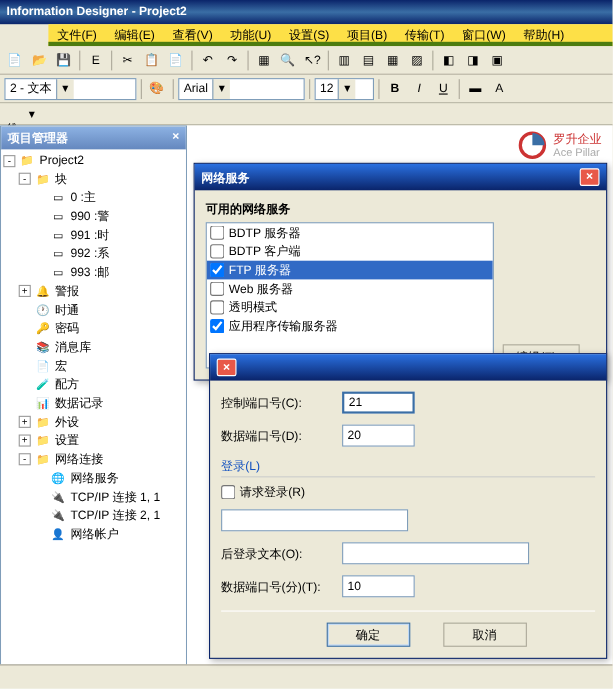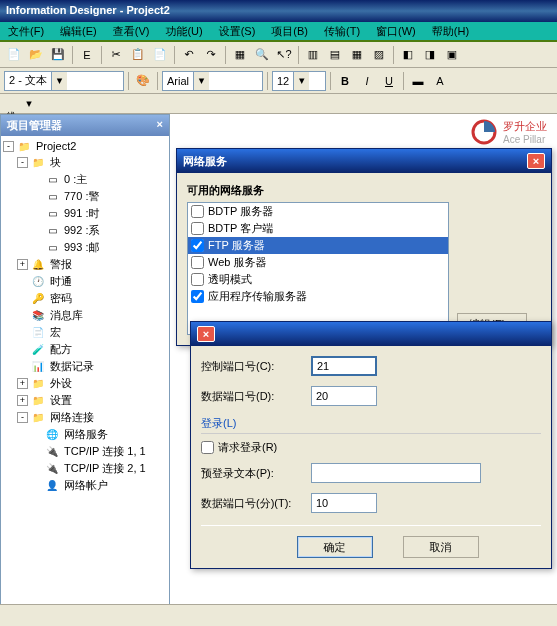--- a/index.html
+++ b/index.html
@@ -1,19 +1,19 @@
 <!DOCTYPE html>
 <html><head>
 <meta charset="utf-8">
 <style>
 * { box-sizing: border-box; margin: 0; padding: 0; font-family: "Microsoft YaHei", "SimSun", Tahoma, sans-serif; font-size: 11px; }
 body { background: #ece9d8; width: 557px; height: 626px; overflow: hidden; position: relative; }
 
 .titlebar { background: linear-gradient(to bottom, #0a246a, #3a6ea5 50%, #0a246a); color: #fff; height: 22px; padding: 3px 6px; font-weight: bold; font-size: 12px; }
-.menubar { background: #14b8a6; display: flex; height: 20px; border-bottom: 2px solid #4d7c0f; }
+.menubar { background: #fde047; display: flex; height: 20px; border-bottom: 4px solid #4d7c0f; margin-left: 44px; }
 .menubar span { padding: 2px 8px; }
 
 .toolbar { background: #ece9d8; display: flex; align-items: center; height: 26px; border-bottom: 1px solid #aca899; padding: 0 4px; gap: 2px; }
 .toolbar .btn { width: 20px; height: 20px; display: inline-flex; align-items: center; justify-content: center; border: 1px solid transparent; cursor: pointer; }
 .toolbar .sep { width: 1px; height: 18px; background: #aca899; margin: 0 2px; }
 
 .combo { display: inline-flex; align-items: center; border: 1px solid #7f9db9; background: #fff; height: 20px; }
 .combo span { padding: 0 4px; }
 .combo .arrow { width: 16px; height: 18px; background: #ece9d8; border-left: 1px solid #7f9db9; display: flex; align-items: center; justify-content: center; }
 
@@ -114,21 +114,21 @@
 </div>
 
 <div class="toolbar">
   <div class="combo" style="width:120px">
     <span>2 - 文本</span>
     <span class="arrow">▾</span>
   </div>
   <span class="sep"></span>
   <span class="btn">🎨</span>
   <span class="sep"></span>
-  <div class="combo" style="width:101px">
+  <div class="combo" style="width:115px">
     <span>Arial</span>
     <span class="arrow">▾</span>
   </div>
   <span class="sep"></span>
   <div class="combo" style="width:54px">
     <span>12</span>
     <span class="arrow">▾</span>
   </div>
   <span class="sep"></span>
   <span class="btn bold-btn">B</span>
@@ -162,21 +162,21 @@
           <span class="label">块</span>
         </div>
         <div class="tree-node indent-2">
           <span style="width:13px;display:inline-block"></span>
           <span class="icon">▭</span>
           <span class="label">0 :主</span>
         </div>
         <div class="tree-node indent-2">
           <span style="width:13px;display:inline-block"></span>
           <span class="icon">▭</span>
-          <span class="label">770 :警</span>
+          <span class="label">990 :警</span>
         </div>
         <div class="tree-node indent-2">
           <span style="width:13px;display:inline-block"></span>
           <span class="icon">▭</span>
           <span class="label">991 :时</span>
         </div>
         <div class="tree-node indent-2">
           <span style="width:13px;display:inline-block"></span>
           <span class="icon">▭</span>
           <span class="label">992 :系</span>
@@ -334,21 +334,24 @@
     <div class="row">
       <label>数据端口号(D):</label>
       <input type="text" value="20" style="">
     </div>
     <div class="section">登录(L)</div>
     <div class="chkrow">
       <input type="checkbox" style="">
       <label>请求登录(R)</label>
     </div>
     <div class="row">
-      <label>预登录文本(P):</label>
+      <input type="text" style="width: 170px;" value="">
+    </div>
+    <div class="row">
+      <label>后登录文本(O):</label>
       <input type="text" style="width: 170px;" value="">
     </div>
     <div class="row">
       <label>数据端口号(分)(T):</label>
       <input type="text" value="10" style="">
     </div>
     <div class="dlg-btns">
       <button class="primary">确定</button>
       <button>取消</button>
     </div>

